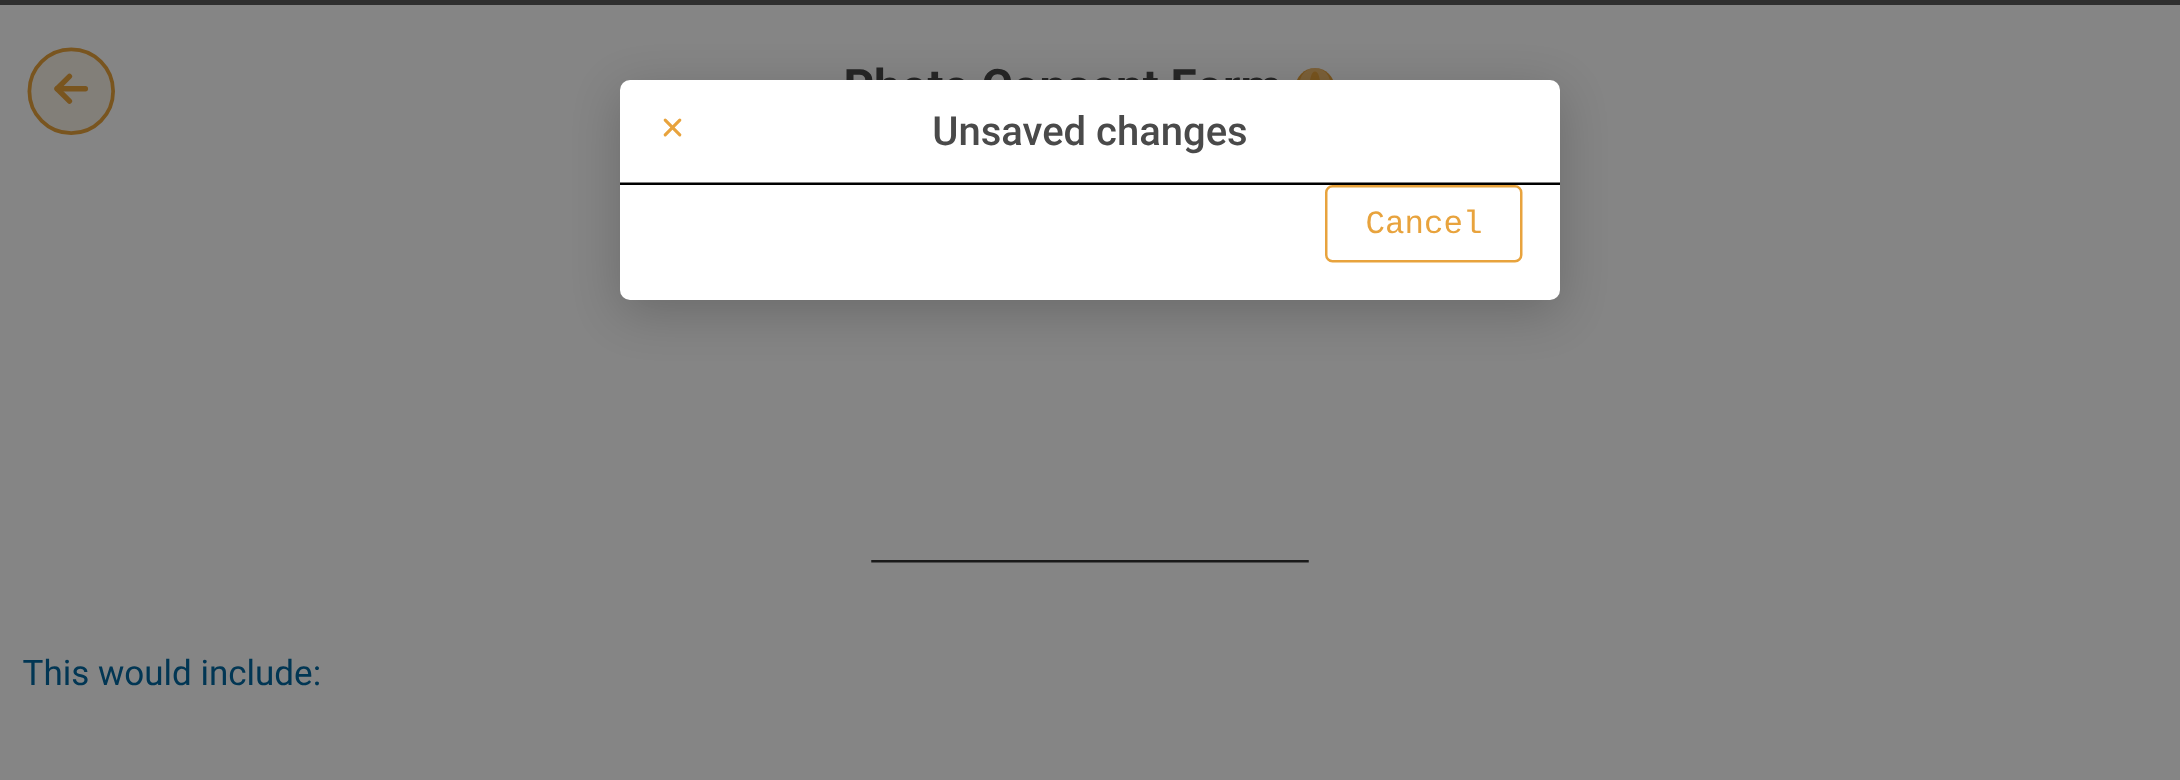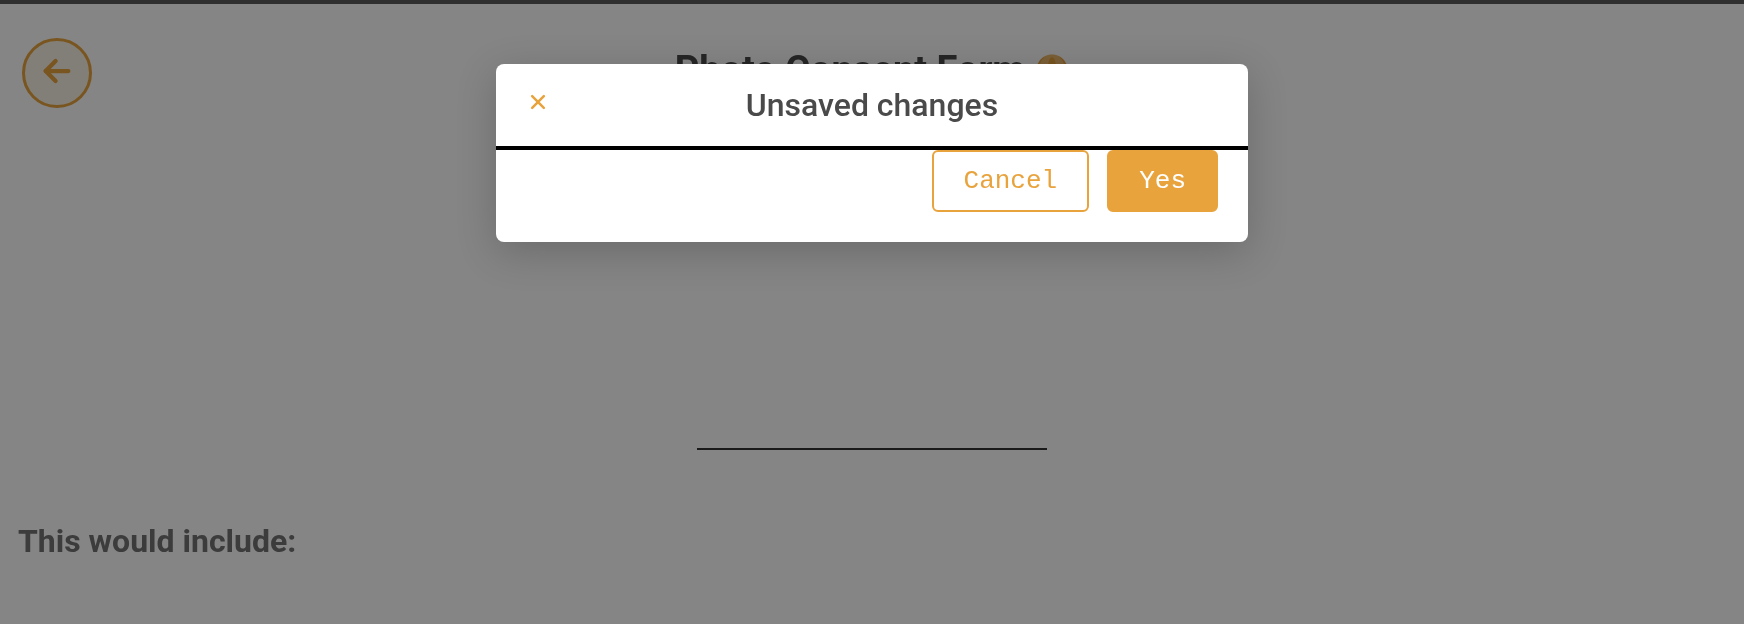--- a/index.html
+++ b/index.html
@@ -105,44 +105,43 @@
       height: 22px;
     }
     .consent-text {
       font-size: 28px;
       color: #4a4a4a;
     }
     .include-text {
       position: absolute;
       top: 522px;
       left: 18px;
-      font-size: 32px;
-      color: #737373;
-      font-weight: bold;
+      font-size: 28px;
+      color: #0369a1;
     }
     .overlay {
       position: absolute;
       inset: 0;
       background: rgba(0, 0, 0, 0.48);
       display: flex;
       align-items: flex-start;
       justify-content: center;
       padding-top: 64px;
     }
     .modal {
       width: 752px;
       background: #fff;
       border-radius: 8px;
       box-shadow: 0 10px 40px rgba(0,0,0,0.2);
       overflow: hidden;
     }
     .modal-header {
       position: relative;
       padding: 22px 30px 22px 30px;
-      border-bottom: 4px solid #000000;
+      border-bottom: 2px solid #000000;
       text-align: center;
     }
     .modal-title {
       font-size: 32px;
       font-weight: 500;
       color: #4a4a4a;
     }
     .modal-close {
       position: absolute;
       top: 28px;
@@ -243,16 +242,15 @@
           <svg viewBox="0 0 24 24" fill="none" stroke="#e8a33d" stroke-width="3" stroke-linecap="round">
             <line x1="5" y1="5" x2="19" y2="19"></line>
             <line x1="19" y1="5" x2="5" y2="19"></line>
           </svg>
         </span>
       </div>
       <div class="modal-title">Unsaved changes</div>
     </div>
     <div class="modal-footer">
       <button class="btn btn-cancel">Cancel</button>
-      <button class="btn btn-yes">Yes</button>
     </div>
   </div>
 </div>
 
 </body></html>

